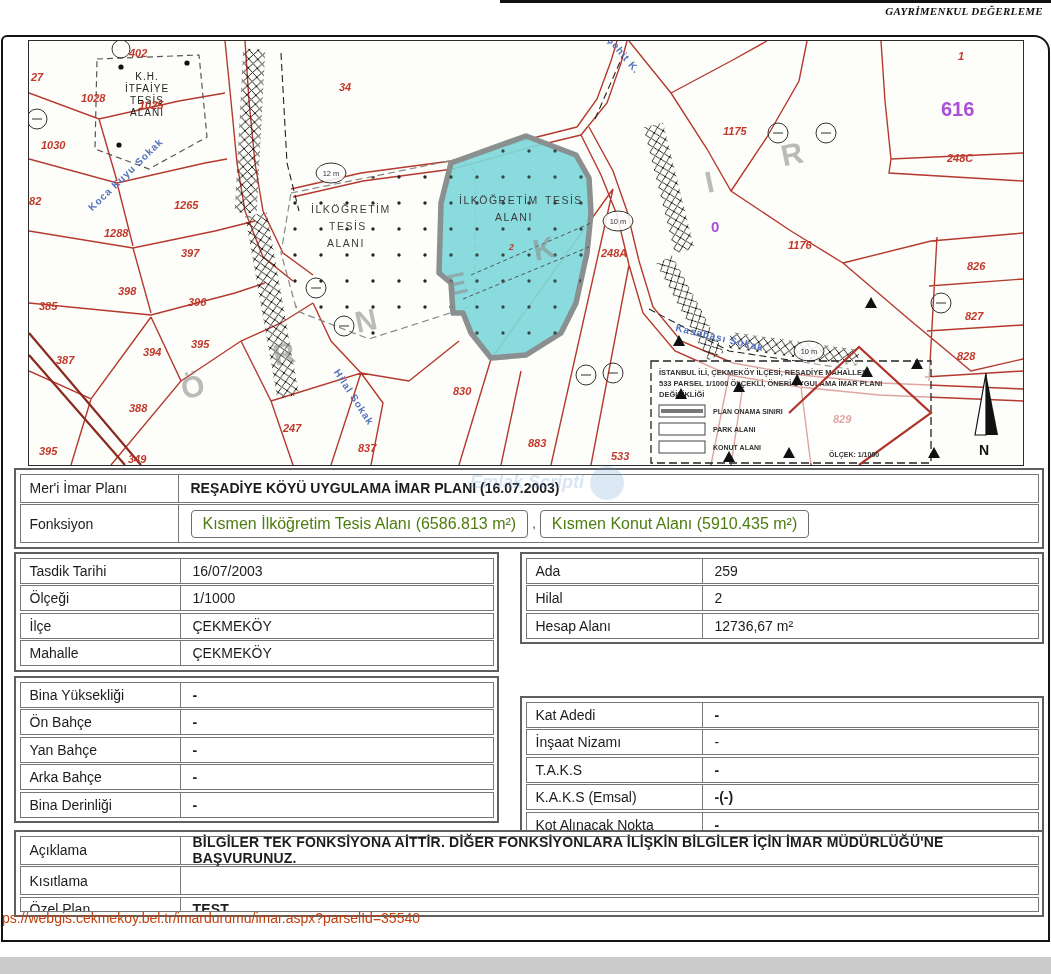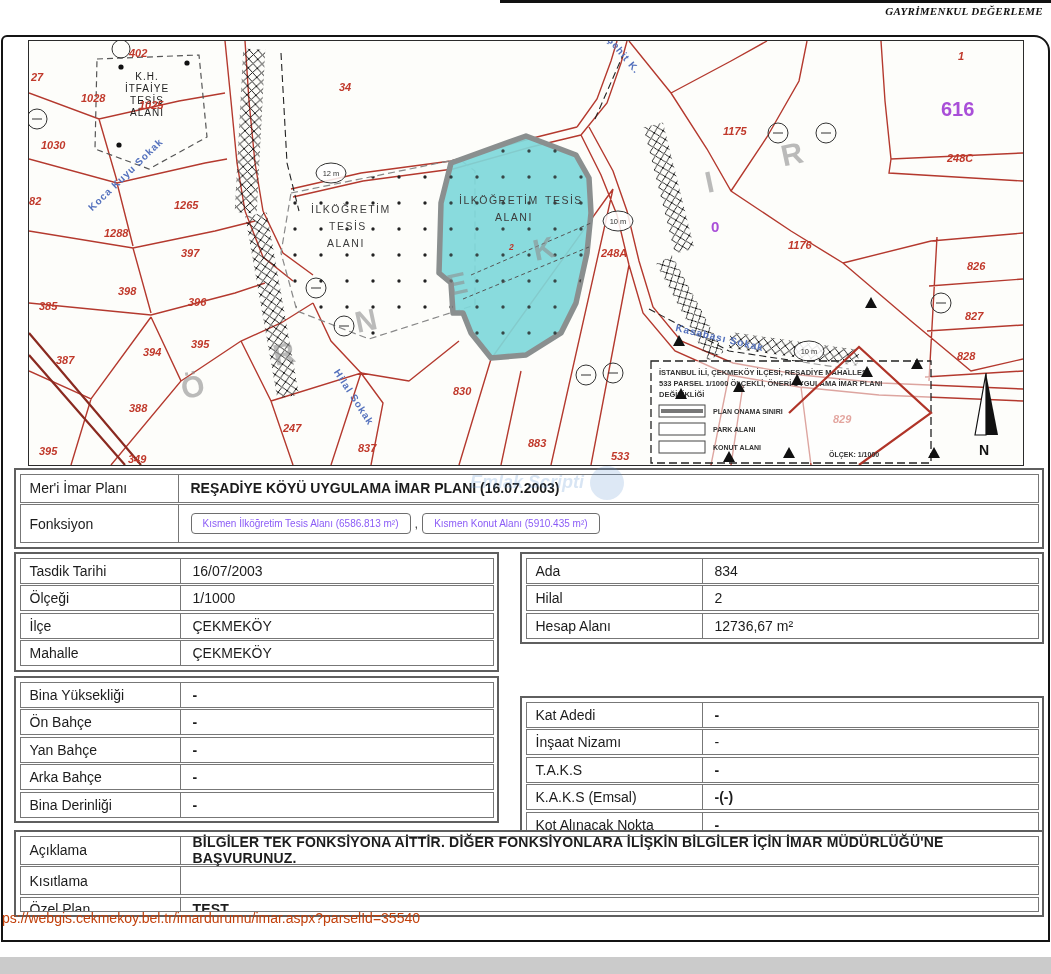--- a/index.html
+++ b/index.html
@@ -26,21 +26,21 @@
   .north{font-size:14px;font-weight:bold;fill:#111;}
   .tbl{position:absolute;border:2px solid #5f5f5f;background:#fff;padding:2px;}
   .row{display:flex;align-items:center;border:1.2px solid #777;margin:1.5px;height:24px;background:#fff;}
   .row .lbl{padding-left:9px;border-right:1.2px solid #777;height:100%;display:flex;align-items:center;font-size:14px;}
   .row .val{padding-left:12px;font-size:14px;display:flex;align-items:center;}
   .rowA1{height:27px;} .rowA2{height:37px;}
   .wl148 .lbl{width:148px;flex:0 0 148px;}
   .wl150 .lbl{width:150px;flex:0 0 150px;}
   .wl166 .lbl{width:166px;flex:0 0 166px;}
   .btn{display:inline-block;border:1.4px solid #6e6e6e;border-radius:4px;background:#fff;
-       padding:4px 11px;font-size:10px;color:#8b5cf6;margin-right:3px;}
+       padding:4px 11px;font-size:16px;color:#4d7c0f;margin-right:3px;}
   .sep{font-size:13px;color:#444;margin:0 4px 0 1px;}
   .note-val{font-weight:bold;font-size:13.5px;letter-spacing:.2px;}
   .partial{height:13px;overflow:hidden;align-items:flex-start;}
   .partial .lbl,.partial .val{align-items:flex-start;padding-top:3px;}
   .url{position:absolute;top:910px;left:2px;font-size:14px;color:#c2410c;z-index:6;}
   .graybar{position:absolute;bottom:0;left:0;right:0;height:17px;background:#cbcbcb;}
   .watermark{position:absolute;top:466px;left:470px;z-index:5;pointer-events:none;
              font-size:18px;font-weight:bold;font-style:italic;color:rgba(100,150,210,.25);}
   .wmark-badge{display:inline-block;width:34px;height:34px;border-radius:50%;
                background:rgba(100,150,210,.22);vertical-align:middle;margin-left:6px;}
@@ -272,21 +272,21 @@
     </div>
   <div class="row">
       <div class="lbl">Mahalle</div>
       <div class="val">ÇEKMEKÖY</div>
     </div>
 </div>
 
 <div class="tbl wl166" style="top:552px;left:520px;width:516px;">
   <div class="row">
       <div class="lbl">Ada</div>
-      <div class="val">834</div>
+      <div class="val">259</div>
     </div>
   <div class="row">
       <div class="lbl">Hilal</div>
       <div class="val">2</div>
     </div>
   <div class="row">
       <div class="lbl">Hesap Alanı</div>
       <div class="val">12736,67 m²</div>
     </div>
 </div>

